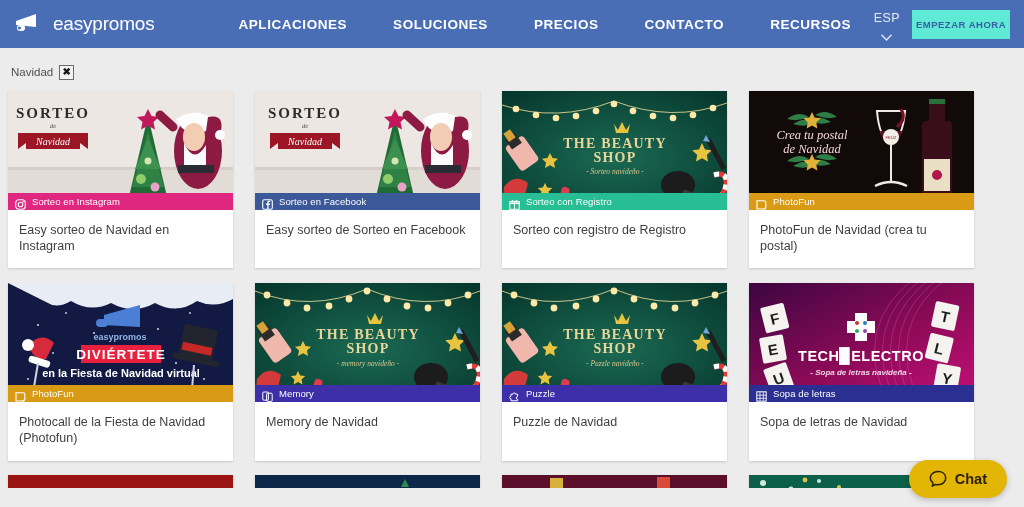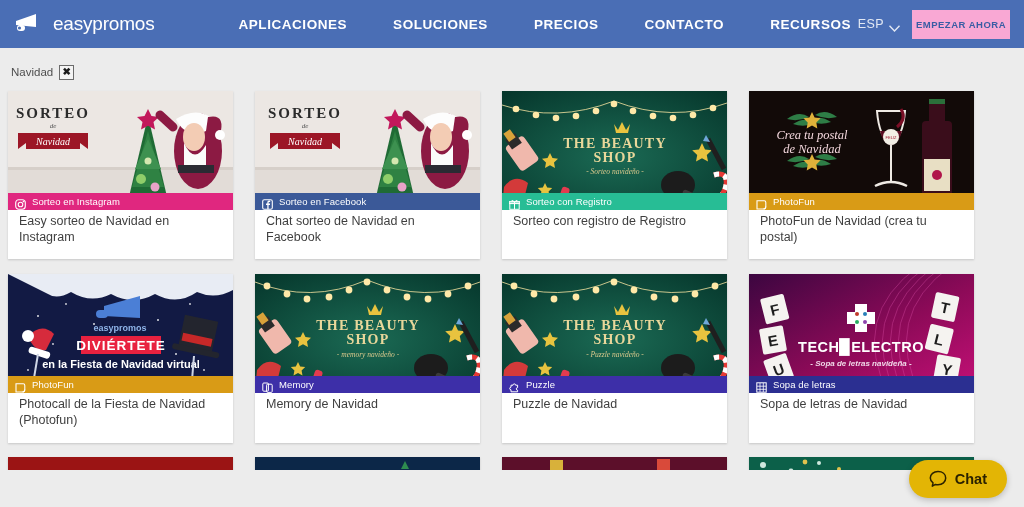--- a/index.html
+++ b/index.html
@@ -33,25 +33,25 @@
   .nav-link {
     color: #ffffff; font-size: 13.5px; font-weight: 600;
     letter-spacing: 0.55px; text-decoration: none; white-space: nowrap;
     cursor: pointer;
   }
   .nav-right {
     margin-left: auto; display: flex; align-items: center; gap: 12px;
   }
   .lang {
     color: #e2e8f4; font-size: 12.5px; display: flex; align-items: center; gap: 5px;
-    letter-spacing: .4px; cursor: pointer;
+    letter-spacing: .4px; cursor: pointer; flex-direction: column;
   }
   .chev { width: 11px; height: 7px; display: block; }
   .btn-start {
-    background: #f9a8d4; color: #3a5da4; font-size: 9.5px; font-weight: 700;
+    background: #5eead4; color: #3a5da4; font-size: 9.5px; font-weight: 700;
     letter-spacing: .5px; padding: 9px 4px; border: none; cursor: pointer;
     white-space: nowrap;
   }
 
   
   .filterbar {
     height: 26px; display: flex; align-items: center;
     padding-left: 11px; background: #ececec;
     margin-top: 11px;
   }
@@ -90,21 +90,21 @@
     padding: 0 7px;
     position: absolute; left: 0; right: 0; bottom: 0;
   }
   .card-tag-text {
     color: #ffffff; font-size: 9.5px; font-weight: 400; white-space: nowrap;
     letter-spacing: .1px;
   }
   .tag-ico { width: 11px; height: 11px; display: block; flex: 0 0 auto; }
   .card-title {
     font-size: 12.5px; color: #3f3f3f; line-height: 1.25;
-    padding: 4px 11px 14px 11px;
+    padding: 13px 11px 14px 11px;
     min-height: 46px;
   }
   .row-clip { height: 27px; overflow: hidden; }
   .row-clip .card { height: 119px; }
 
   
   .chat {
     position: absolute; right: 17px; bottom: 9px;
     background: #e3b505; border-radius: 22px;
     height: 38px; padding: 16px 20px;
@@ -231,21 +231,21 @@
       <div class="card-tag" style="background:#3b5998">
         <span class="tag-ico">
           <svg viewBox="0 0 11 11" width="11" height="11">
               <rect x="0.7" y="0.7" width="9.6" height="9.6" rx="1.6" fill="none" stroke="#fff" stroke-width="1.1"></rect>
               <path d="M6.6 10.3 V5.9 H7.9 L8.1 4.4 H6.6 V3.6 q0-.7 .8-.7 h.8 V1.5 q-.5-.1-1.2-.1 -1.7 0-1.7 1.8 v1.2 H4 v1.5 h1.3 v4.4z" fill="#fff"></path>
             </svg>
         </span>
         <span class="card-tag-text">Sorteo en Facebook</span>
       </div>
     </div>
-    <div class="card-title">Chat sorteo de Navidad en Facebook</div>
+    <div class="card-title">Easy sorteo de Sorteo en Facebook</div>
   </div>
 
   <div class="card">
     <div class="card-thumb">
       <svg class="thumb-art" viewBox="0 0 225 119" preserveAspectRatio="none">
         <defs>
             <radialGradient id="bg0" cx="50%" cy="55%" r="72%">
               <stop offset="0" stop-color="#1b6a54"></stop>
               <stop offset="1" stop-color="#06372c"></stop>
             </radialGradient>

